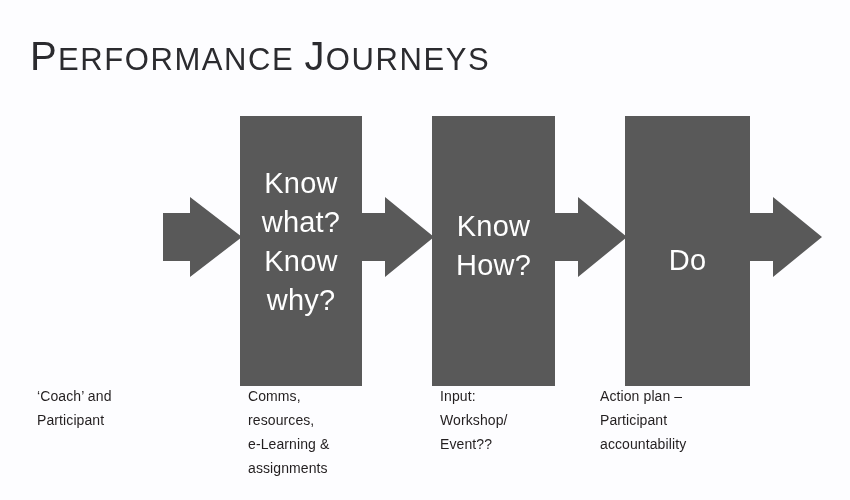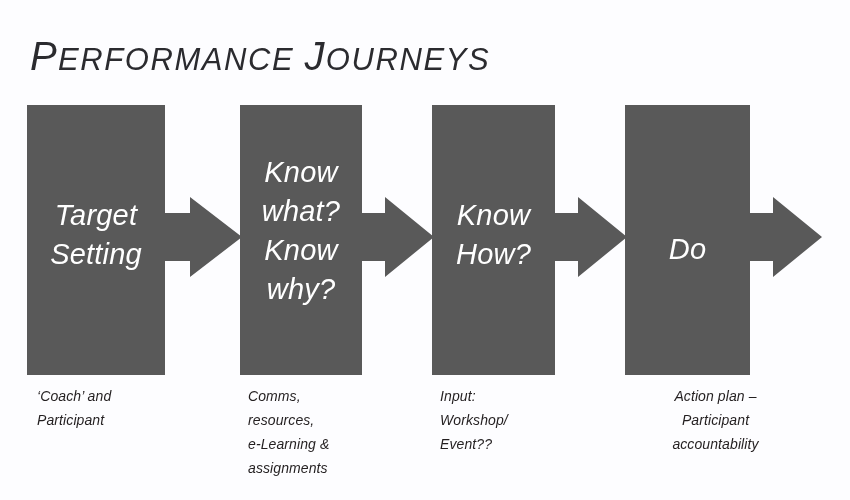--- a/index.html
+++ b/index.html
@@ -11,21 +11,20 @@
     height: 500px;
     background: #fdfdff;
     font-family: "Liberation Sans", sans-serif;
     overflow: hidden;
   }
   #slide {
     position: relative;
     width: 850px;
     height: 500px;
     background: #fdfdff;
-    font-style: italic;
   }
 
   
   #title {
     position: absolute;
     left: 30px;
     top: 33px;
     font-family: "Liberation Sans", sans-serif;
     font-size: 40px;
     line-height: 46px;
@@ -35,21 +34,21 @@
     font-variant: small-caps;
     white-space: nowrap;
   }
   
   #title .cap { font-size: 40px; }
   #title .sc  { font-size: 31px; letter-spacing: 1.6px; }
 
   
   .stage-box {
     position: absolute;
-    top: 105px;
+    top: 116px;
     height: 270px;
     background: #595959;
     box-sizing: border-box;
     display: flex;
     align-items: center;
     justify-content: center;
   }
   .stage-label {
     color: #ffffff;
     font-family: "Liberation Sans", sans-serif;
@@ -91,35 +90,31 @@
     font-family: "Liberation Sans", sans-serif;
     font-size: 14px;
     line-height: 24px;
     color: #231f20;
     white-space: pre-line;
     letter-spacing: 0.1px;
   }
   #caption-1 { left: 37px;  width: 160px; }
   #caption-2 { left: 248px; width: 170px; }
   #caption-3 { left: 440px; width: 170px; }
-  #caption-4 { left: 618px; width: 195px; text-align: center; }
+  #caption-4 { left: 600px; width: 195px; }
 </style>
 </head>
 <body>
 
 <div id="slide">
 
   <div id="title">
     <span class="cap">P</span><span class="sc">ERFORMANCE</span><span class="sc"> </span><span class="cap">J</span><span class="sc">OURNEYS</span>
   </div>
 
-  <div id="box-1" class="stage-box">
-    <div class="stage-label">Target
-Setting</div>
-  </div>
 
   <div id="arrow-1" class="arrow">
     <svg viewBox="0 0 79 80" preserveAspectRatio="none" aria-hidden="true">
       <polygon points="0,16 27,16 27,0 79,40 27,80 27,64 0,64" fill="#595959"></polygon>
     </svg>
   </div>
 
   <div id="box-2" class="stage-box">
     <div class="stage-label">Know
 what?

